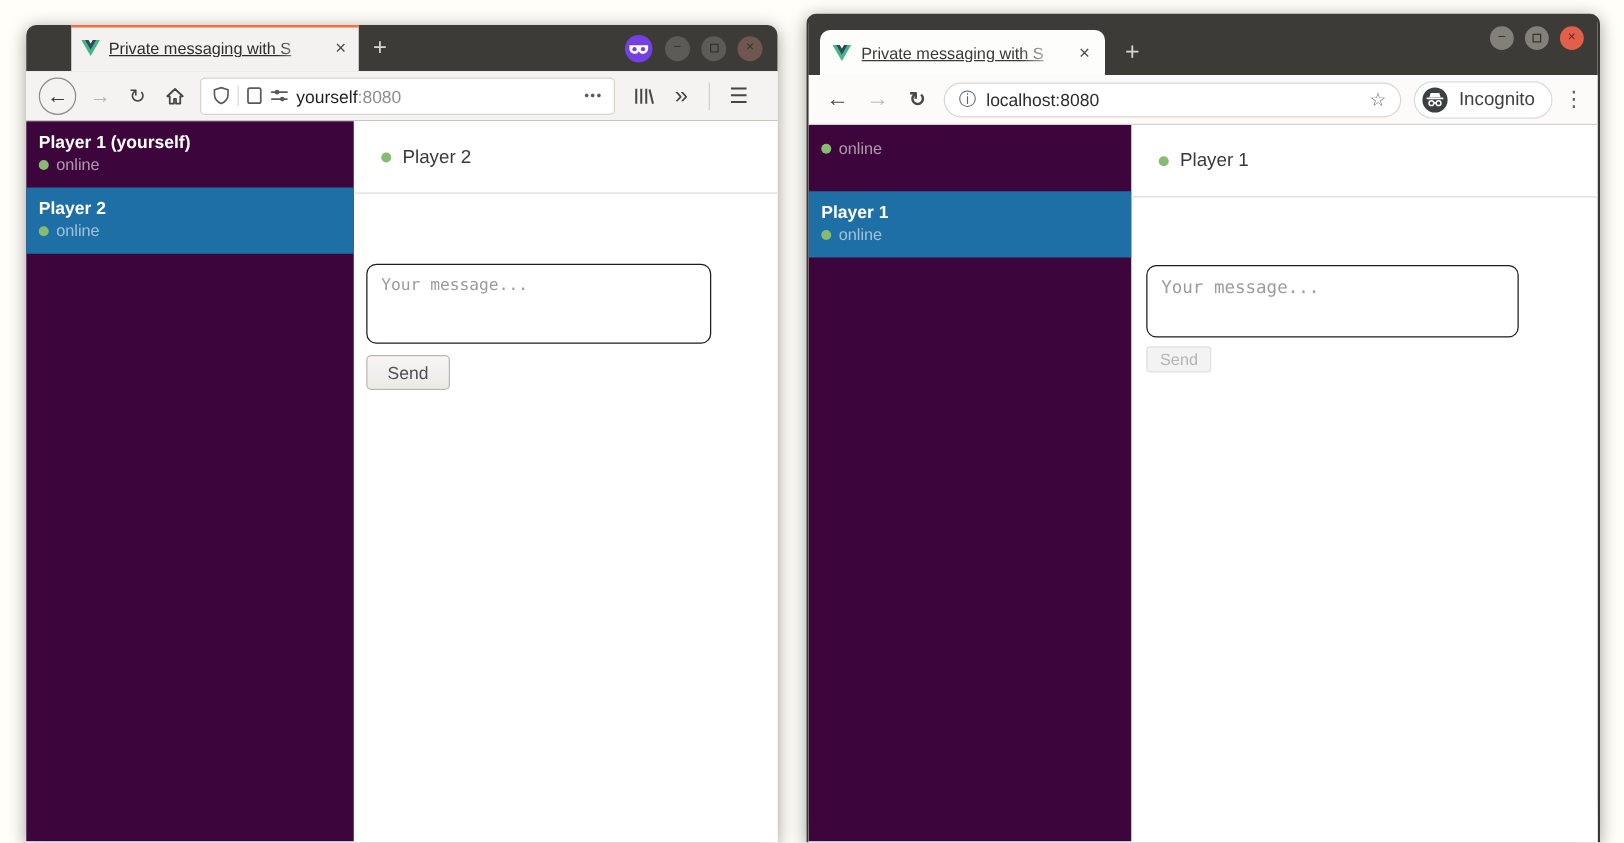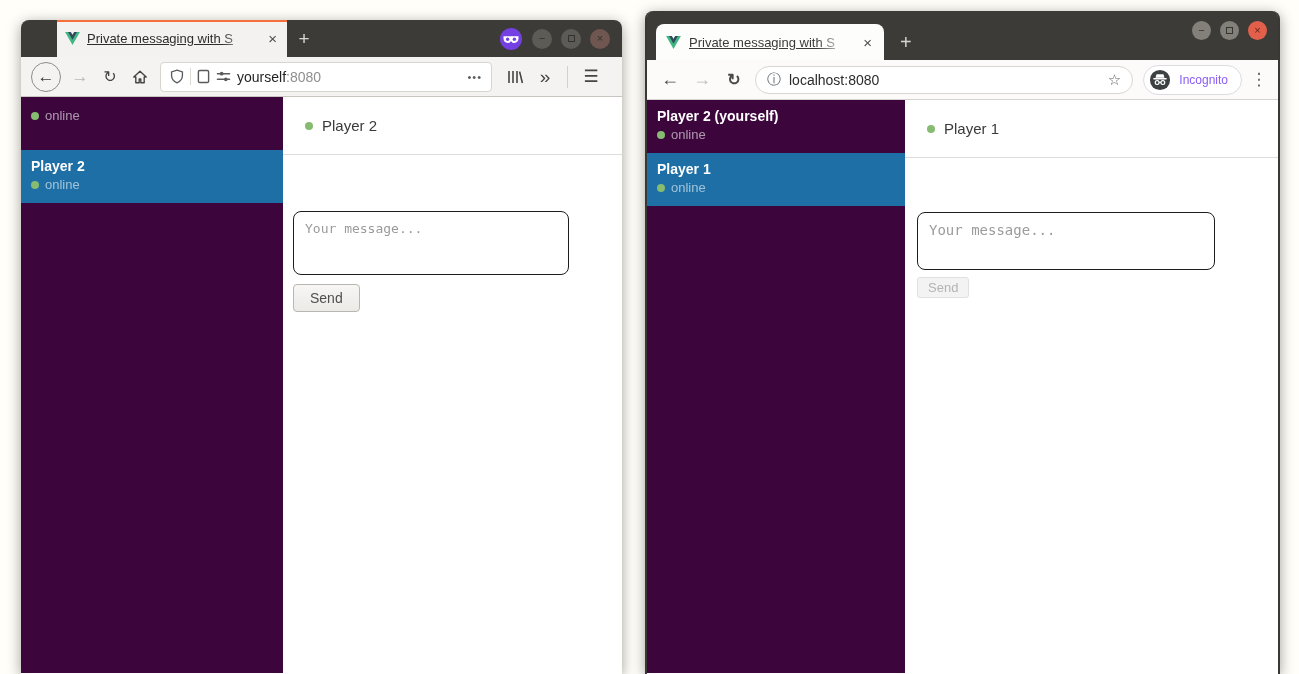--- a/index.html
+++ b/index.html
@@ -70,21 +70,21 @@
   .cr-fwd  { color:#bdbbb8; font-size:18px; width:22px; }
   .cr-reload { color:#494949; font-size:16px; width:22px; font-weight:bold; }
   .cr-urlbar { flex:1; height:28px; background:#fff; border:1px solid #d9d6d2;
                border-radius:15px; display:flex; align-items:center; gap:8px;
                padding:0 11px; cursor:text; }
   .cr-info { color:#5f6368; font-size:14px; }
   .cr-url  { font-size:14px; color:#2c2c2c; }
   .cr-star { margin-left:auto; color:#5f6368; font-size:15px; cursor:pointer; }
   .incog-pill { display:flex; align-items:center; gap:8px; background:#fff;
                 border:1px solid #dadce0; border-radius:16px; padding:3px 13px 3px 5px; }
-  .incog-label { font-size:12px; color:#8b5cf6; }
+  .incog-label { font-size:15px; color:#404040; }
   .cr-kebab { color:#5f6368; font-size:17px; width:14px; }
 
   
   .page { display:flex; background:#fff; }
   #ff-window .page { height:576px; }
   #cr-window .page { height:573px; }
   .chat-sidebar { background:#3c063d; flex-shrink:0; }
   #ff-window .chat-sidebar { width:262px; }
   #cr-window .chat-sidebar { width:258px; }
   .user { height:53px; padding:8px 10px; cursor:pointer; }
@@ -187,20 +187,21 @@
       </span>
       <span class="navicon ff-chev">»</span>
       <span class="ff-vsep"></span>
       <span class="navicon ff-menu">☰</span>
     </div>
   </div>
 
   <div class="page">
     <div class="chat-sidebar">
       <div class="user">
+        <div class="user-name">Player 1 (yourself)</div>
         <div class="user-status">
           <span class="dot"></span>
           <span>online</span>
         </div>
       </div>
       <div class="user selected">
         <div class="user-name">Player 2</div>
         <div class="user-status">
           <span class="dot"></span>
           <span>online</span>
@@ -264,21 +265,20 @@
         </svg>
       </span>
       <span class="incog-label">Incognito</span>
     </div>
     <span class="navicon cr-kebab">⋮</span>
   </div>
 
   <div class="page">
     <div class="chat-sidebar">
       <div class="user">
-        <div class="user-name">Player 2 (yourself)</div>
         <div class="user-status">
           <span class="dot"></span>
           <span>online</span>
         </div>
       </div>
       <div class="user selected">
         <div class="user-name">Player 1</div>
         <div class="user-status">
           <span class="dot"></span>
           <span>online</span>

